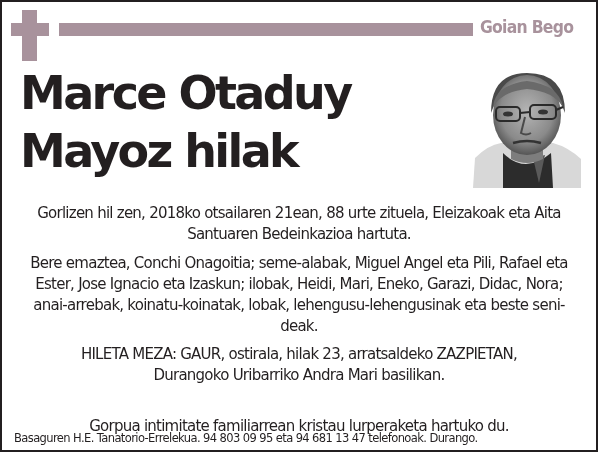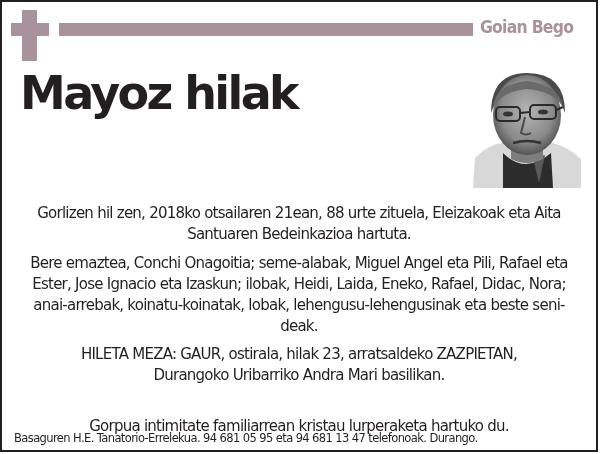--- a/index.html
+++ b/index.html
@@ -47,20 +47,21 @@
 <div>
   <div>
     <div class="cross-v"></div>
     <div class="cross-h"></div>
   </div>
   <div class="header-bar"></div>
   <div class="header-title">Goian Bego</div>
 </div>
 
 <div class="name">
+  <span style="display:block">Marce Otaduy</span>
   <span style="display:block">Mayoz hilak</span>
 </div>
 
 <div class="photo">
   <svg width="108" height="125" viewBox="0 0 108 125">
     <defs>
       <radialGradient id="face" cx="50%" cy="45%" r="55%">
         <stop offset="0%" stop-color="#b5b5b5"></stop>
         <stop offset="70%" stop-color="#8a8a8a"></stop>
         <stop offset="100%" stop-color="#555"></stop>
@@ -92,27 +93,27 @@
   </svg>
 </div>
 
 <div class="body-text" style="top:203px">
   <span class="ln">Gorlizen hil zen, 2018ko otsailaren 21ean, 88 urte zituela, Eleizakoak eta Aita</span>
   <span class="ln">Santuaren Bedeinkazioa hartuta.</span>
 </div>
 
 <div class="body-text" style="top:253px">
   <span class="ln">Bere emaztea, Conchi Onagoitia; seme-alabak, Miguel Angel eta Pili, Rafael eta</span>
-  <span class="ln">Ester, Jose Ignacio eta Izaskun; ilobak, Heidi, Laida, Eneko, Rafael, Didac, Nora;</span>
+  <span class="ln">Ester, Jose Ignacio eta Izaskun; ilobak, Heidi, Mari, Eneko, Garazi, Didac, Nora;</span>
   <span class="ln">anai-arrebak, koinatu-koinatak, lobak, lehengusu-lehengusinak eta beste seni-</span>
   <span class="ln">deak.</span>
 </div>
 
 <div class="body-text bold" style="top:344px">
   <span class="ln">HILETA MEZA: GAUR, ostirala, hilak 23, arratsaldeko ZAZPIETAN,</span>
   <span class="ln">Durangoko Uribarriko Andra Mari basilikan.</span>
 </div>
 
 <div class="body-text bold" style="top:416px">
   <span class="ln">Gorpua intimitate familiarrean kristau lurperaketa hartuko du.</span>
 </div>
 
-<div class="footer">Basaguren H.E. Tanatorio-Errelekua. 94 681 05 95 eta 94 681 13 47 telefonoak. Durango.</div>
+<div class="footer">Basaguren H.E. Tanatorio-Errelekua. 94 803 09 95 eta 94 681 13 47 telefonoak. Durango.</div>
 
 </body></html>

